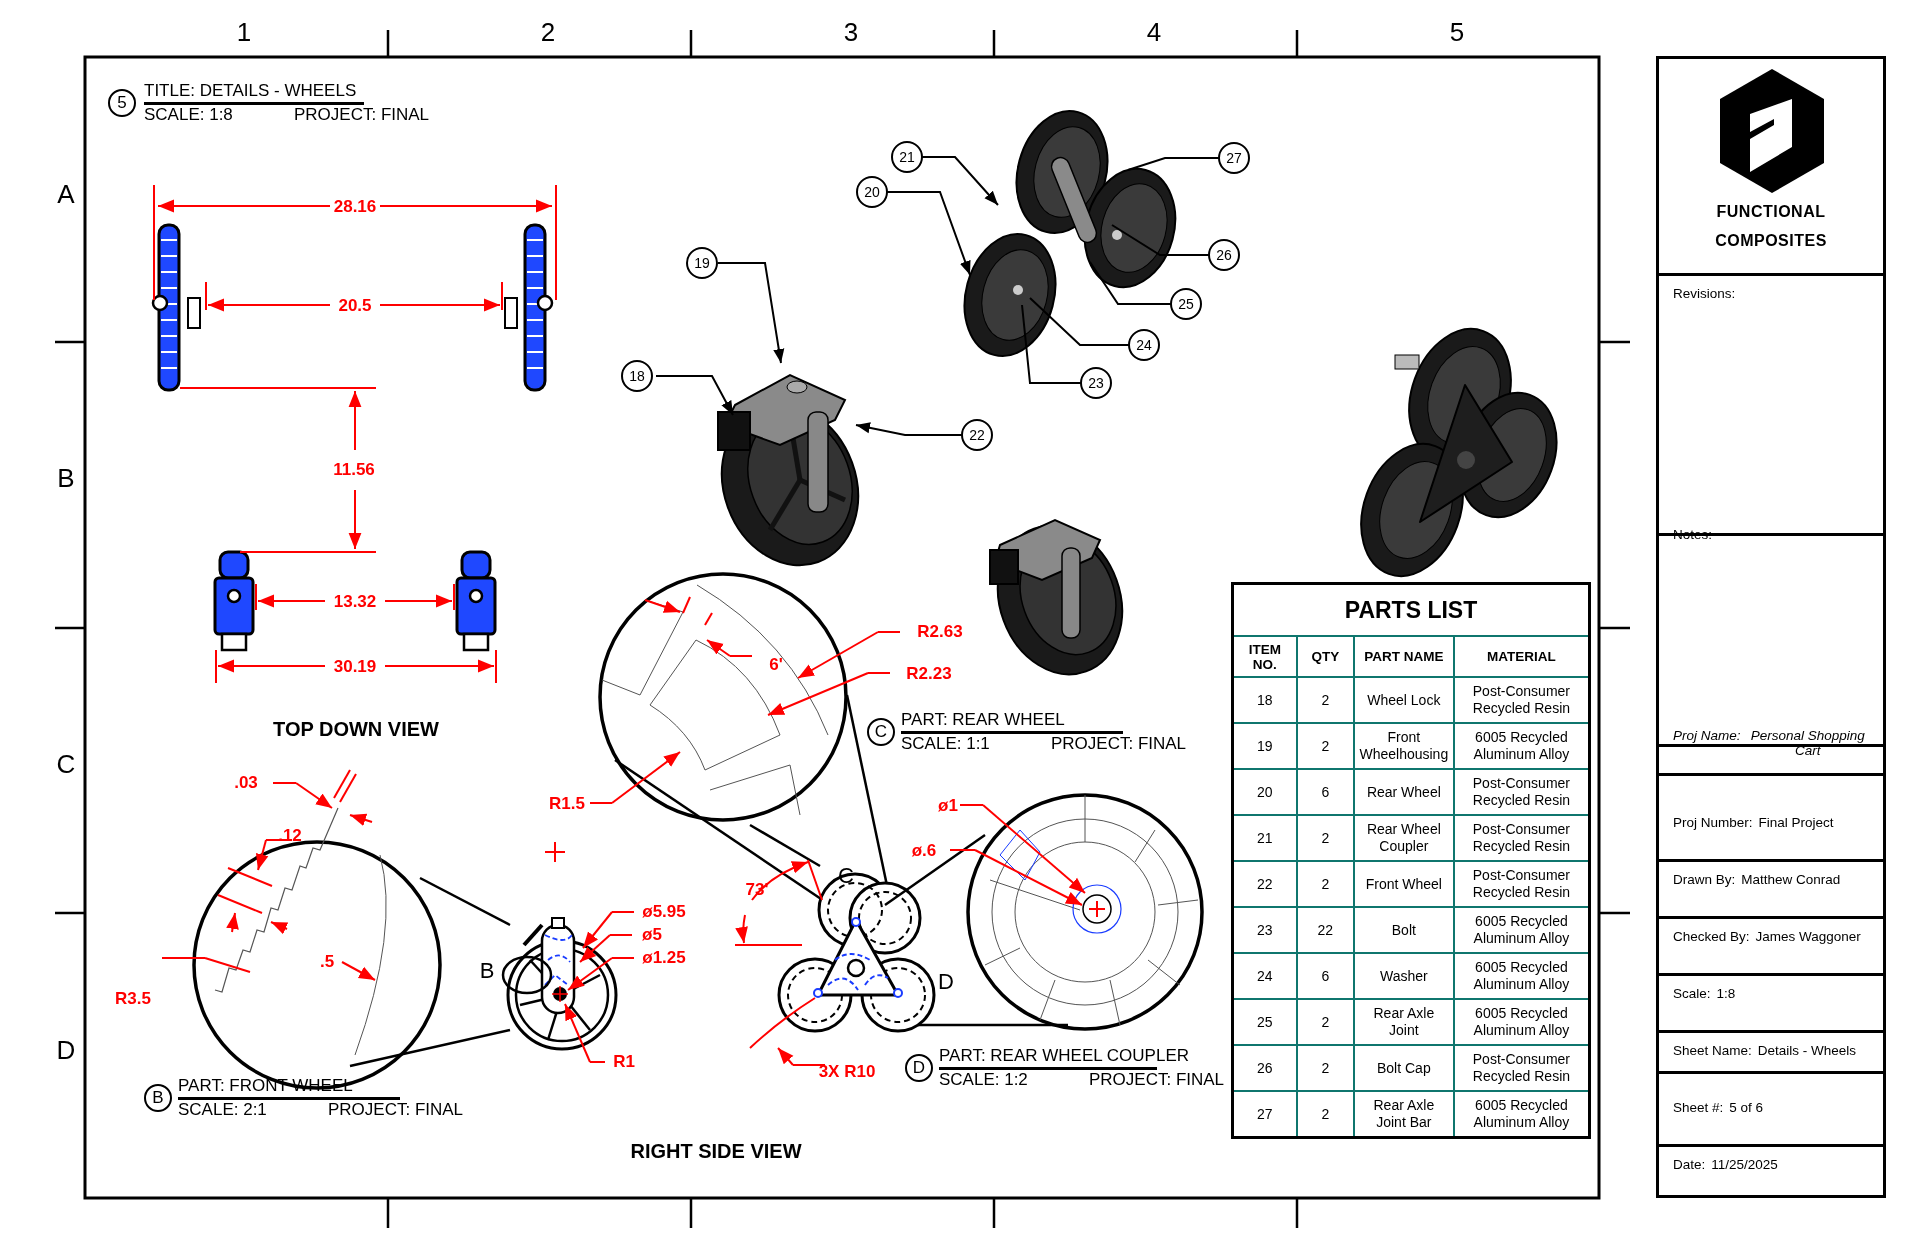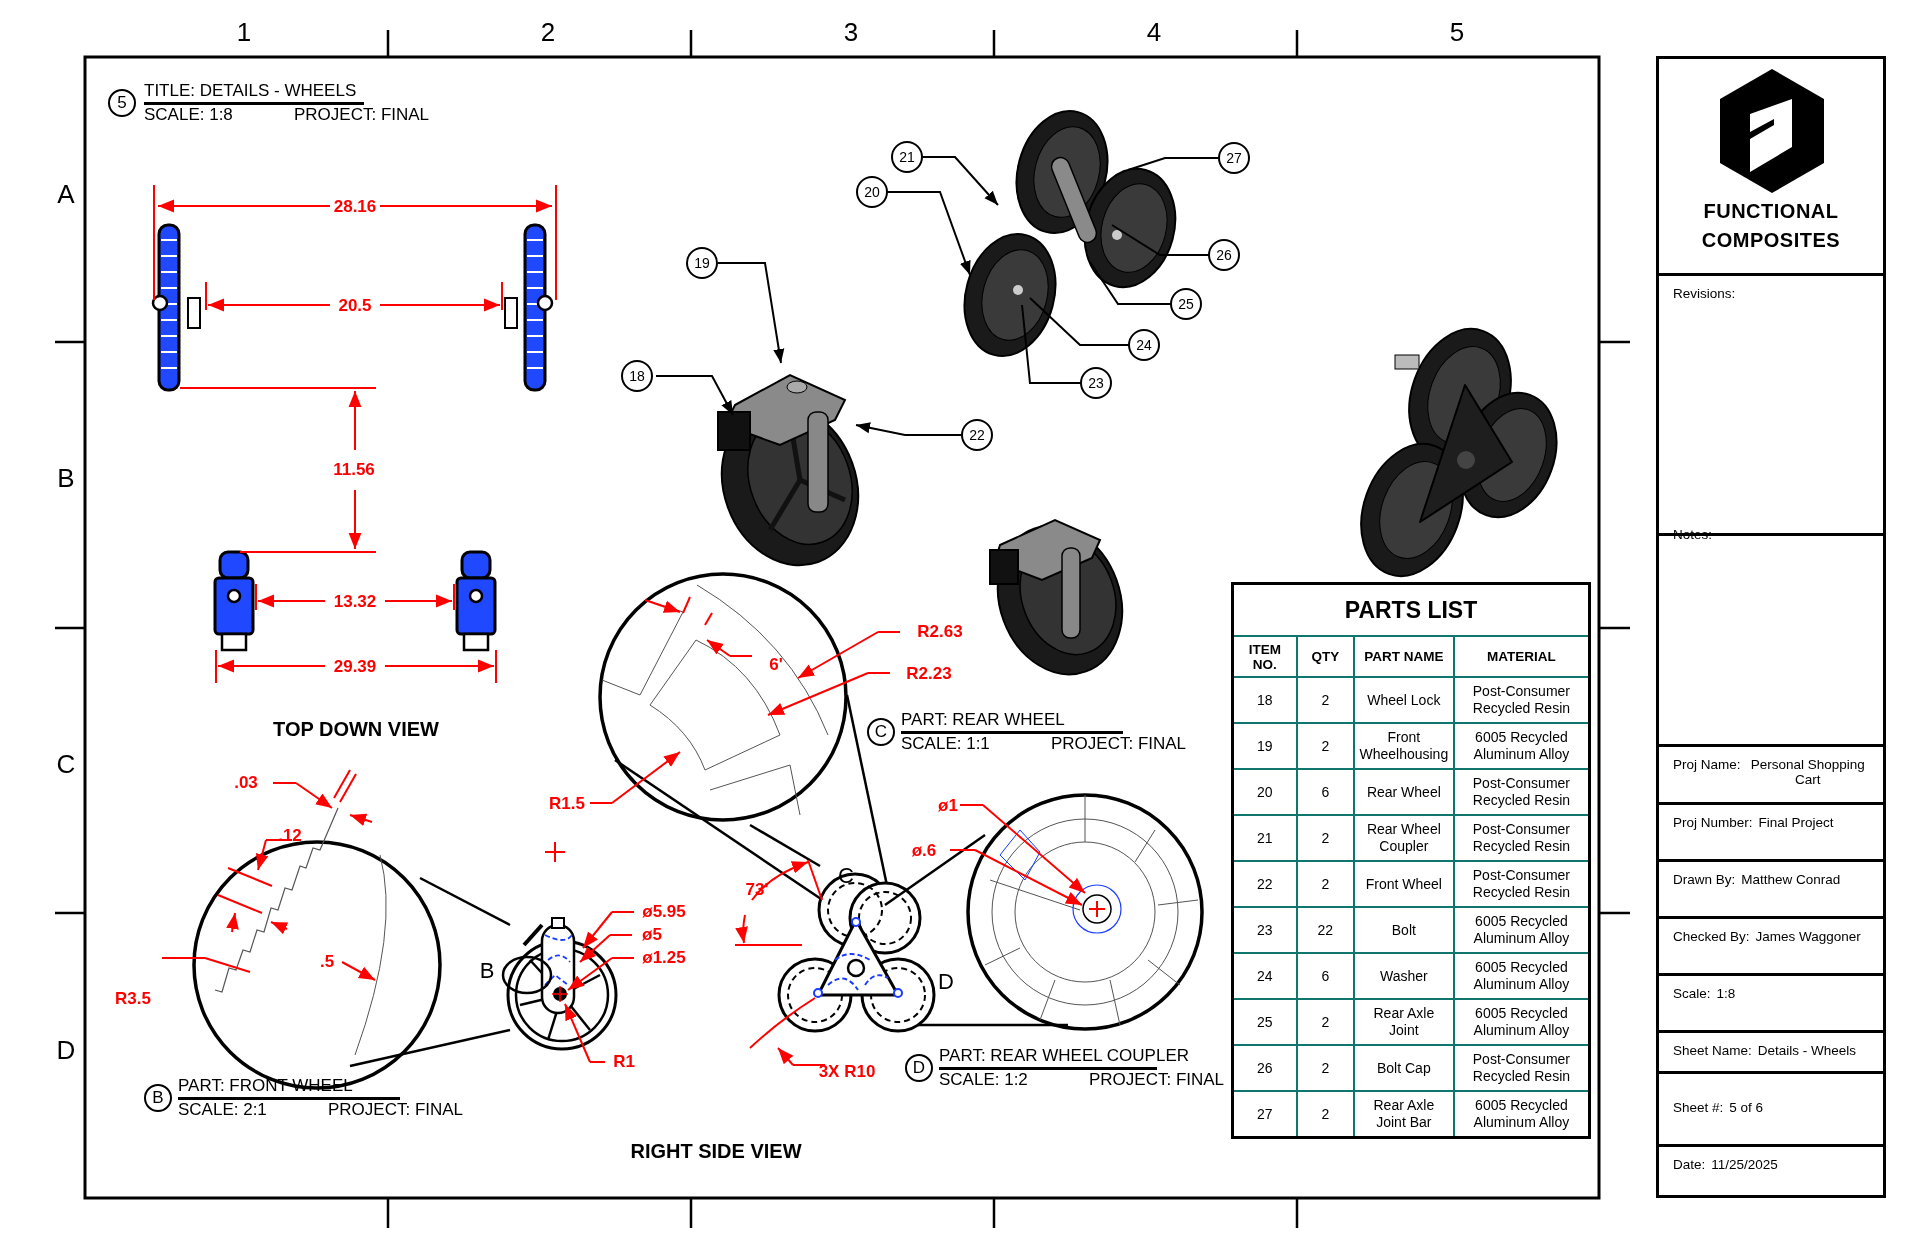--- a/index.html
+++ b/index.html
@@ -17,21 +17,21 @@
   table.parts { position:absolute; left:1231px; top:582px; width:360px; border-collapse:collapse; border:3px solid #000; font-size:14px; }
   table.parts th, table.parts td { border:2px solid #0f766e; text-align:center; padding:0 2px; }
   table.parts .title-row th { font-size:23px; height:50px; font-weight:bold; }
   table.parts .hdr th { font-size:13.5px; font-weight:bold; height:39px; line-height:15px; }
   table.parts td { height:44px; line-height:17px; }
   
   .tb { position:absolute; left:1656px; top:56px; width:230px; height:1142px; border:3px solid #000; box-sizing:border-box; }
   .tb .cell { position:absolute; left:0; width:100%; border-bottom:3px solid #000; box-sizing:border-box; font-size:13.5px; padding:10px 14px; }
   .tb .cell:last-child { border-bottom:none; }
   .tb .val { margin-left:6px; }
-  .logo-text { position:absolute; left:0; width:100%; text-align:center; font-size:20px; font-weight:bold; line-height:29px; letter-spacing:0.5px; }
+  .logo-text { position:absolute; left:0; width:100%; text-align:center; font-size:16px; font-weight:bold; line-height:29px; letter-spacing:0.5px; }
 </style>
 </head>
 <body>
 
 <svg class="canvas" width="1920" height="1242" viewBox="0 0 1920 1242">
   <defs>
     <marker id="arrR" viewBox="0 0 10 10" refX="10" refY="5" markerWidth="8" markerHeight="8" orient="auto-start-reverse">
         <path d="M0,1 L10,5 L0,9 z" fill="#f00"></path>
       </marker>
     <marker id="arrK" viewBox="0 0 10 10" refX="10" refY="5" markerWidth="7" markerHeight="7" orient="auto-start-reverse">
@@ -336,21 +336,21 @@
   <div class="circ" style="left:0;top:4px;">5</div>
   <div class="l1" style="left:36px;top:-4px;width:220px;">TITLE: DETAILS - WHEELS</div>
   <div style="position:absolute;left:36px;top:20px;">SCALE: 1:8</div>
   <div style="position:absolute;left:186px;top:20px;">PROJECT:  FINAL</div>
 </div>
 
 <div class="dim" style="left:355px;top:207px;">28.16</div>
 <div class="dim" style="left:355px;top:306px;">20.5</div>
 <div class="dim" style="left:354px;top:470px;">11.56</div>
 <div class="dim" style="left:355px;top:602px;">13.32</div>
-<div class="dim" style="left:355px;top:667px;">29.39</div>
+<div class="dim" style="left:355px;top:667px;">30.19</div>
 
 <div class="view-caption" style="left:356px;top:718px;">TOP DOWN VIEW</div>
 <div class="view-caption" style="left:716px;top:1140px;">RIGHT SIDE VIEW</div>
 
 <div class="dim" style="left:246px;top:783px;">.03</div>
 <div class="dim" style="left:290px;top:836px;">.12</div>
 <div class="dim" style="left:327px;top:962px;">.5</div>
 <div class="dim" style="left:133px;top:959px;margin-top:40px;">R3.5</div>
 <div class="dim" style="left:664px;top:912px;">ø5.95</div>
 <div class="dim" style="left:652px;top:935px;">ø5</div>
@@ -486,21 +486,21 @@
     </svg>
     <div class="logo-text" style="top:138px;">FUNCTIONAL</div>
     <div class="logo-text" style="top:167px;">COMPOSITES</div>
   </div>
   <div class="cell" style="top:217px;height:260px;">
     <span>Revisions:</span>
   </div>
   <div class="cell" style="top:458px;height:230px;">
     <span>Notes:</span>
   </div>
-  <div class="cell" style="top:688px;height:58px;display:flex;">
+  <div class="cell" style="top:659px;height:58px;display:flex;font-style:italic;">
     <span style="white-space:nowrap;">Proj Name:</span>
     <span class="val" style="text-align:center;">Personal Shopping Cart</span>
   </div>
   <div class="cell" style="top:746px;height:57px;">
     <span>Proj Number:</span><span class="val">Final Project</span>
   </div>
   <div class="cell" style="top:803px;height:57px;">
     <span>Drawn By:</span><span class="val">Matthew Conrad</span>
   </div>
   <div class="cell" style="top:860px;height:57px;">

